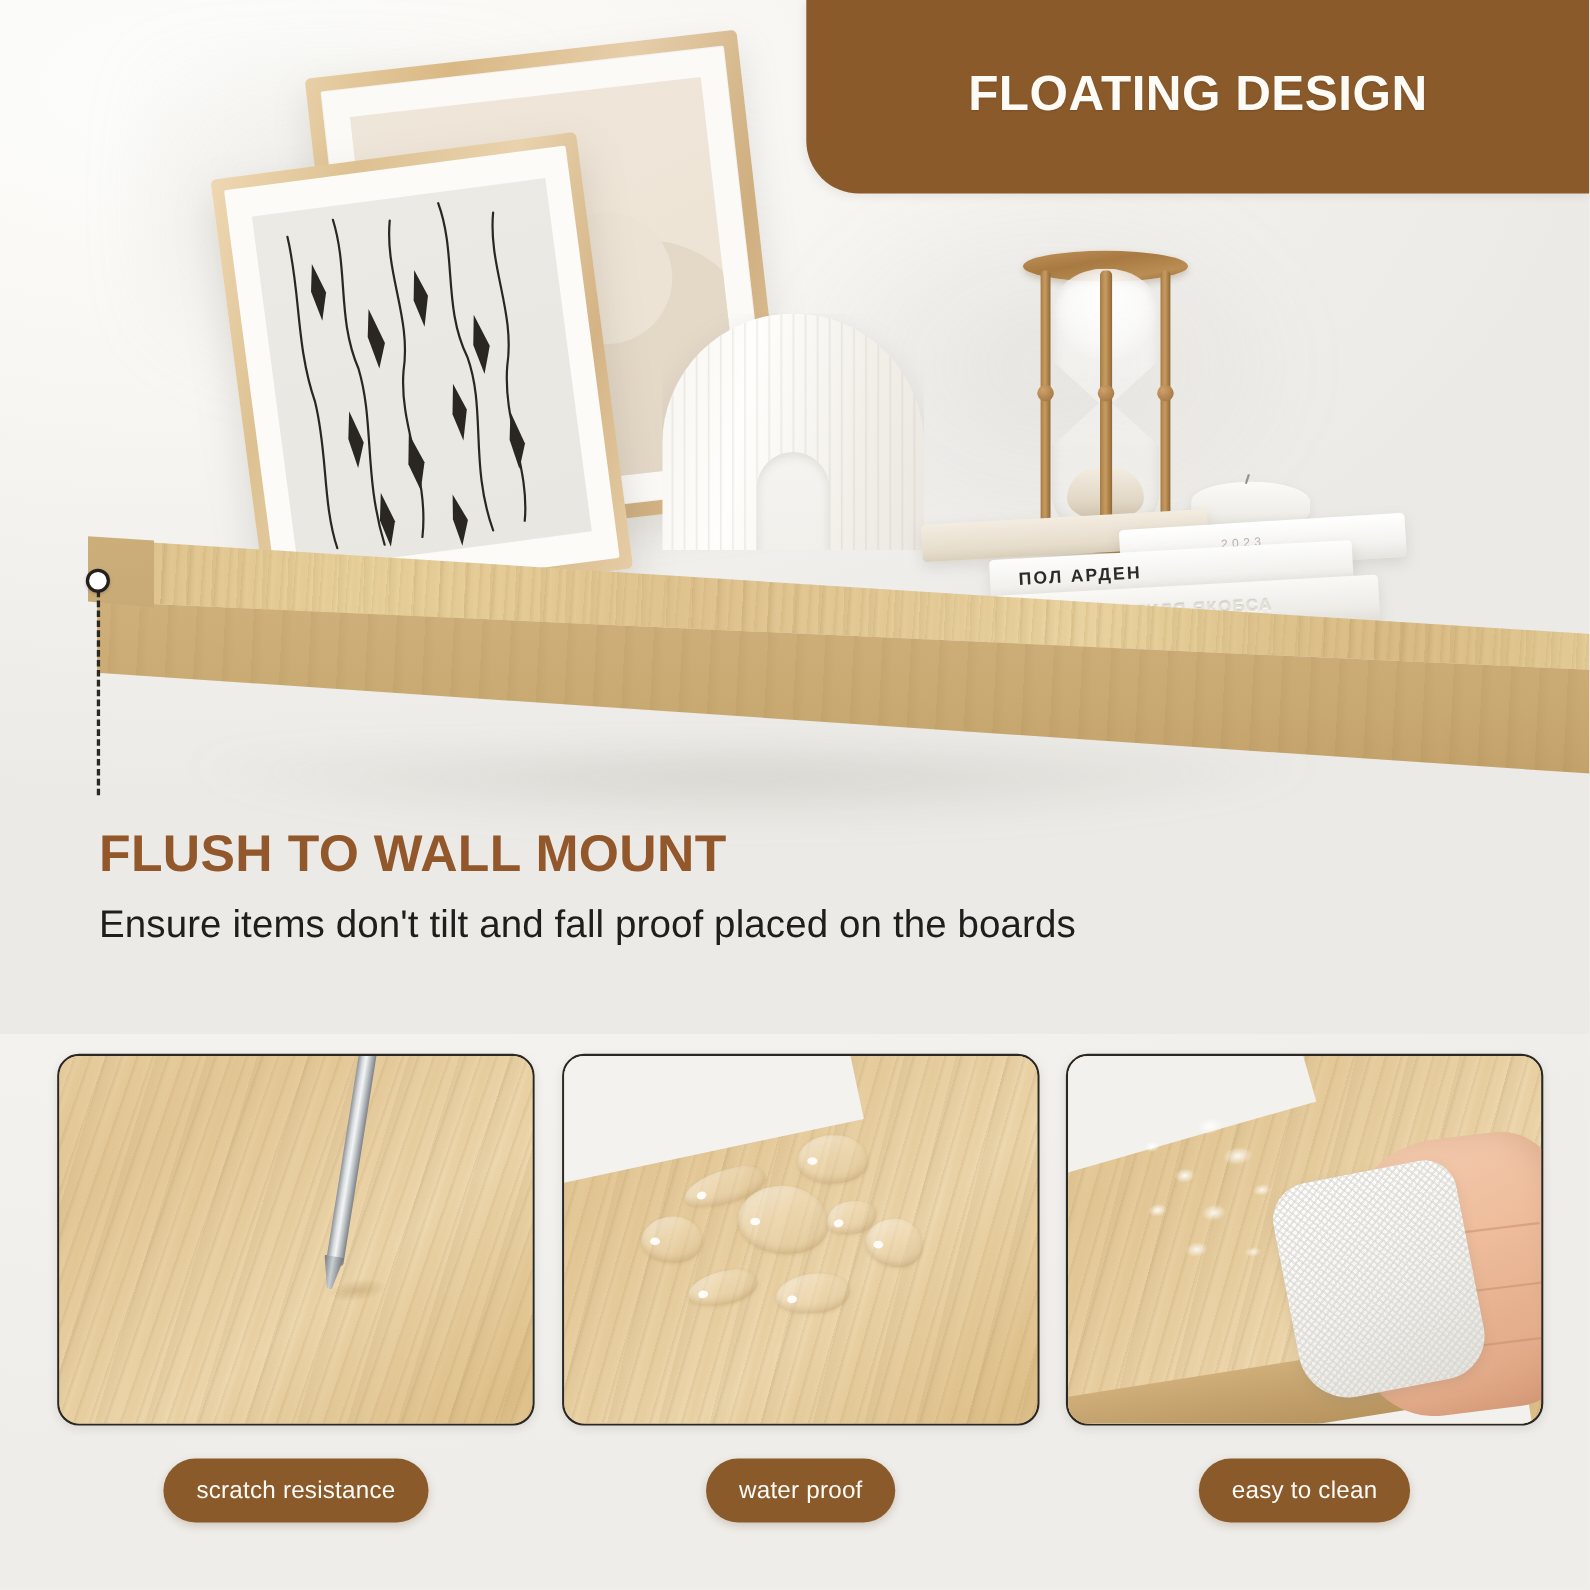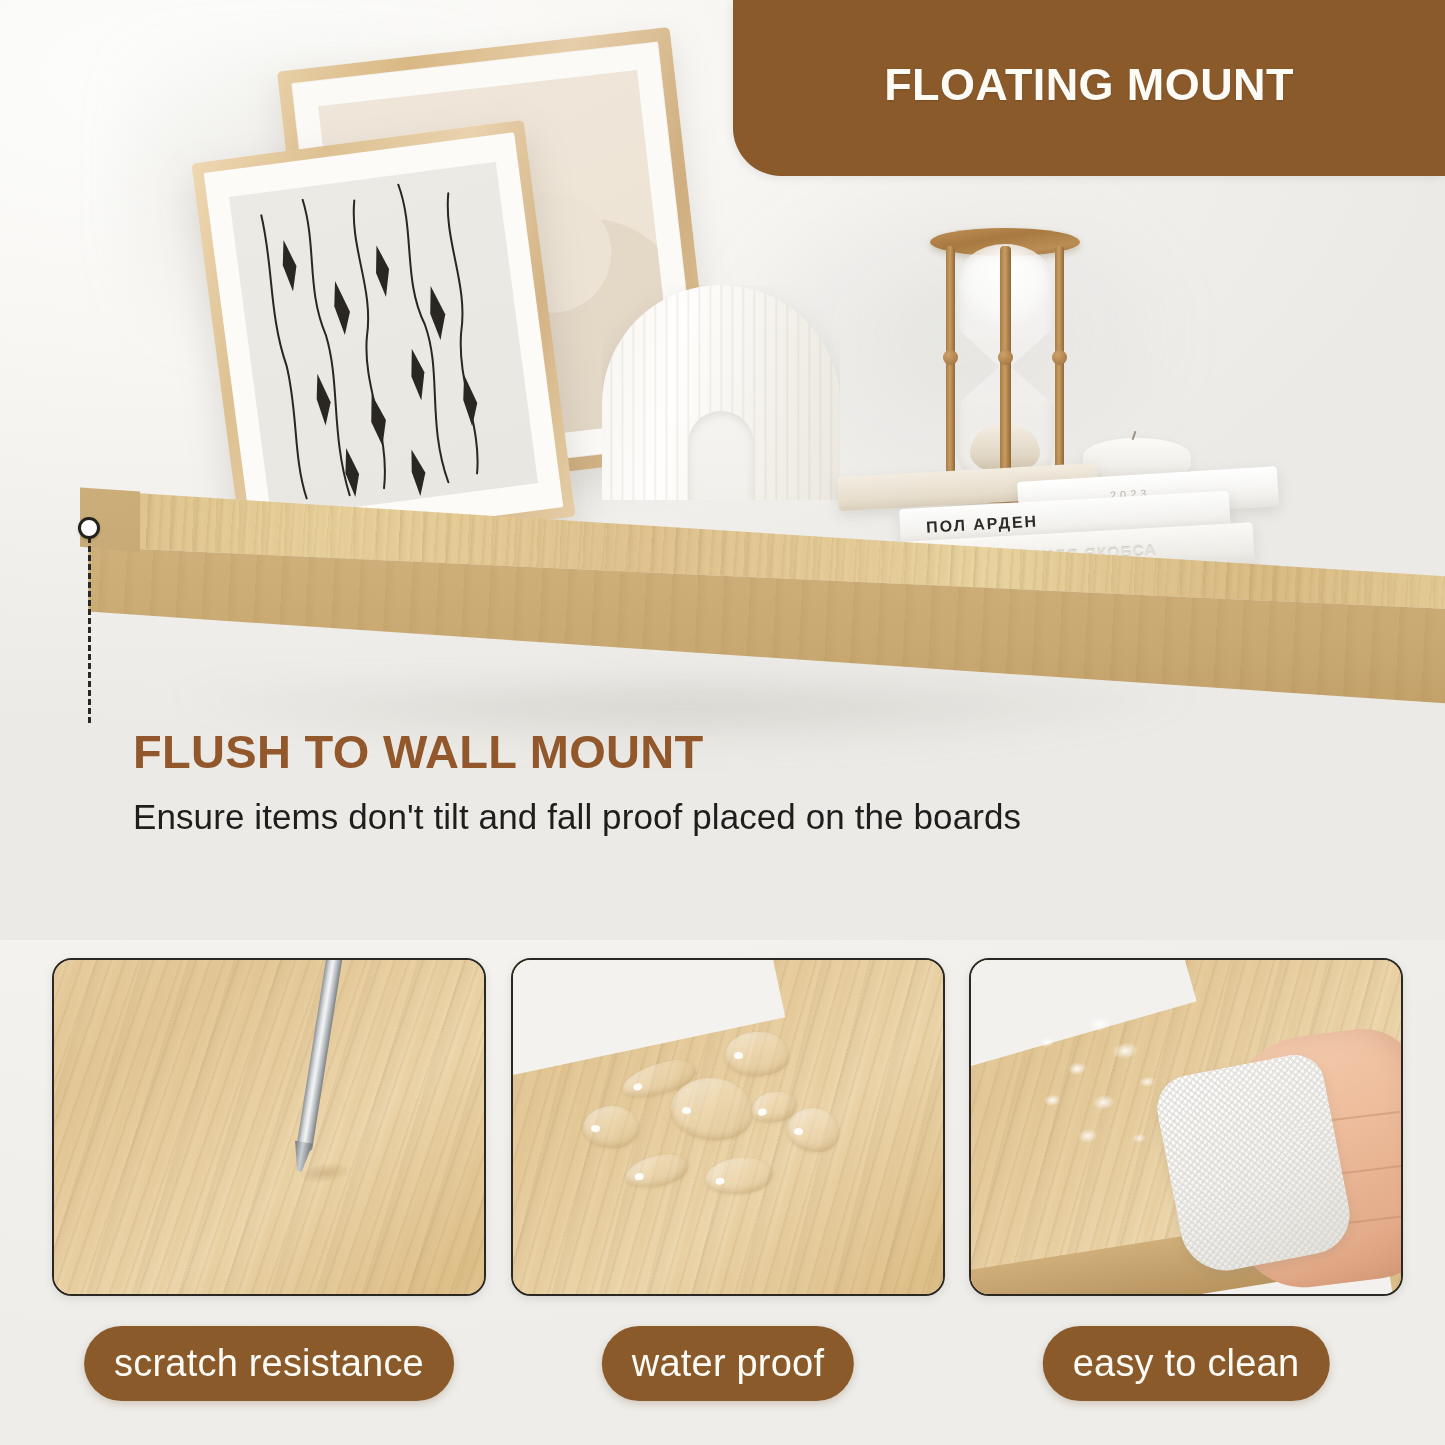--- a/index.html
+++ b/index.html
@@ -268,21 +268,21 @@
   .banner-line {
     color:#fdfbf6;
     font-size:45px; font-weight:700;
     letter-spacing:.4px; line-height:1.13;
     text-align:center; white-space:nowrap;
     text-shadow:0 1px 2px rgba(0,0,0,.14);
   }
 
   
   .headline {
-    position:absolute; left:90px; top:728px; z-index:10;margin-left:43px;
+    position:absolute; left:90px; top:752px; z-index:10;
   }
   .headline-title {
     font-size:47px; font-weight:700; color:#92572a;
     letter-spacing:.3px; line-height:1;
   }
   .headline-sub {
     margin-top:22px;
     font-size:35px; font-weight:400; color:#201e1c;
     letter-spacing:.1px; line-height:1.15;
   }
@@ -403,21 +403,21 @@
     transform:rotate(-9deg);
     background:#f2f1ee;
   }
 
   
   .pill {
     position:absolute; top:368px; left:50%; transform:translateX(-50%);
     background:#8b5a2b; color:#fdfbf6;
     border-radius:40px;
     padding:16px 30px;
-    font-size:38px; font-weight:400;
+    font-size:22px; font-weight:400;
     letter-spacing:.2px; white-space:nowrap;
     box-shadow:0 3px 8px rgba(120,85,45,.25);
   }
 </style>
 </head>
 <body>
 
 <div id="poster">
 
   <div class="hero">
@@ -501,21 +501,21 @@
       <div class="shelf-top"></div>
       <div class="shelf-front"></div>
       <div class="shelf-leftcap"></div>
     </div>
 
     <div class="callout-dot"></div>
     <div class="callout-line"></div>
   </div>
 
   <div class="banner">
-    <div class="banner-line">FLOATING MOUNT</div>
+    <div class="banner-line">FLOATING DESIGN</div>
   </div>
 
   <div class="headline">
     <div class="headline-title">FLUSH TO WALL MOUNT</div>
     <div class="headline-sub">Ensure items don't tilt and fall proof placed on the boards</div>
   </div>
 
   <div class="features">
 
     <div class="feature f0">

